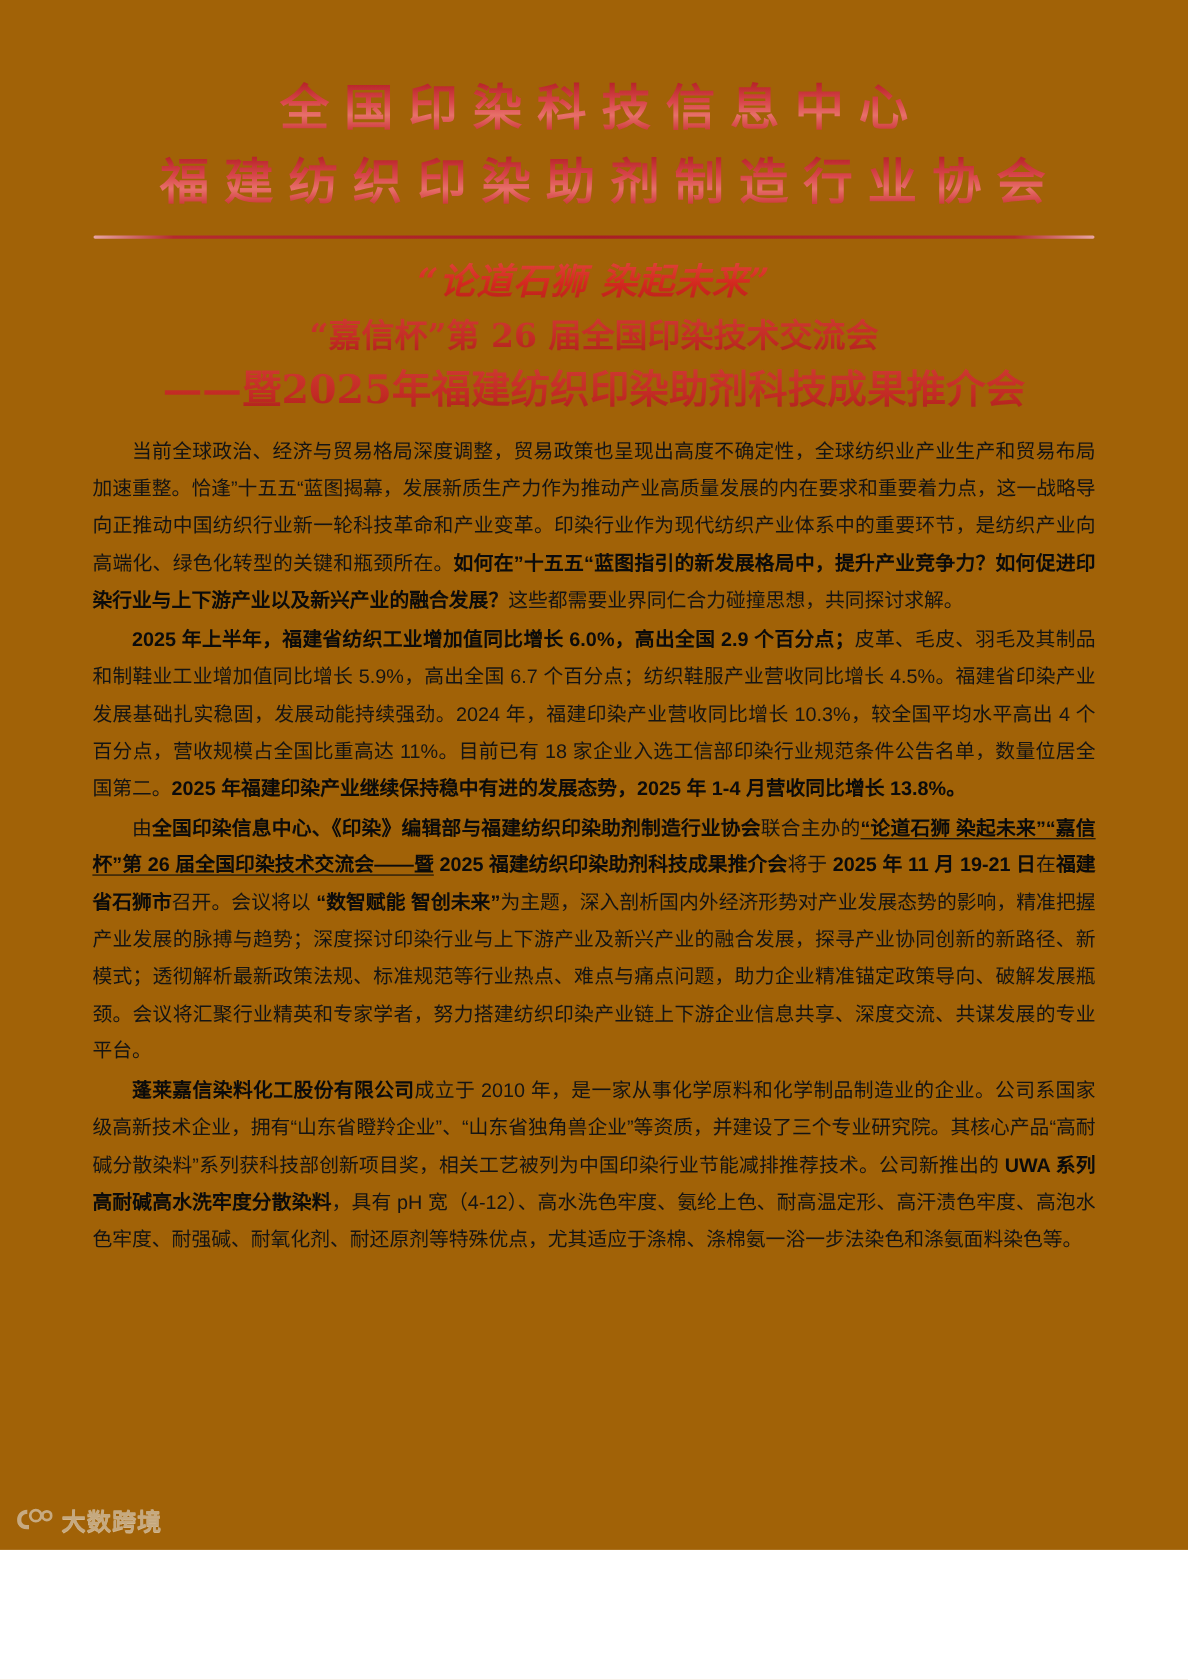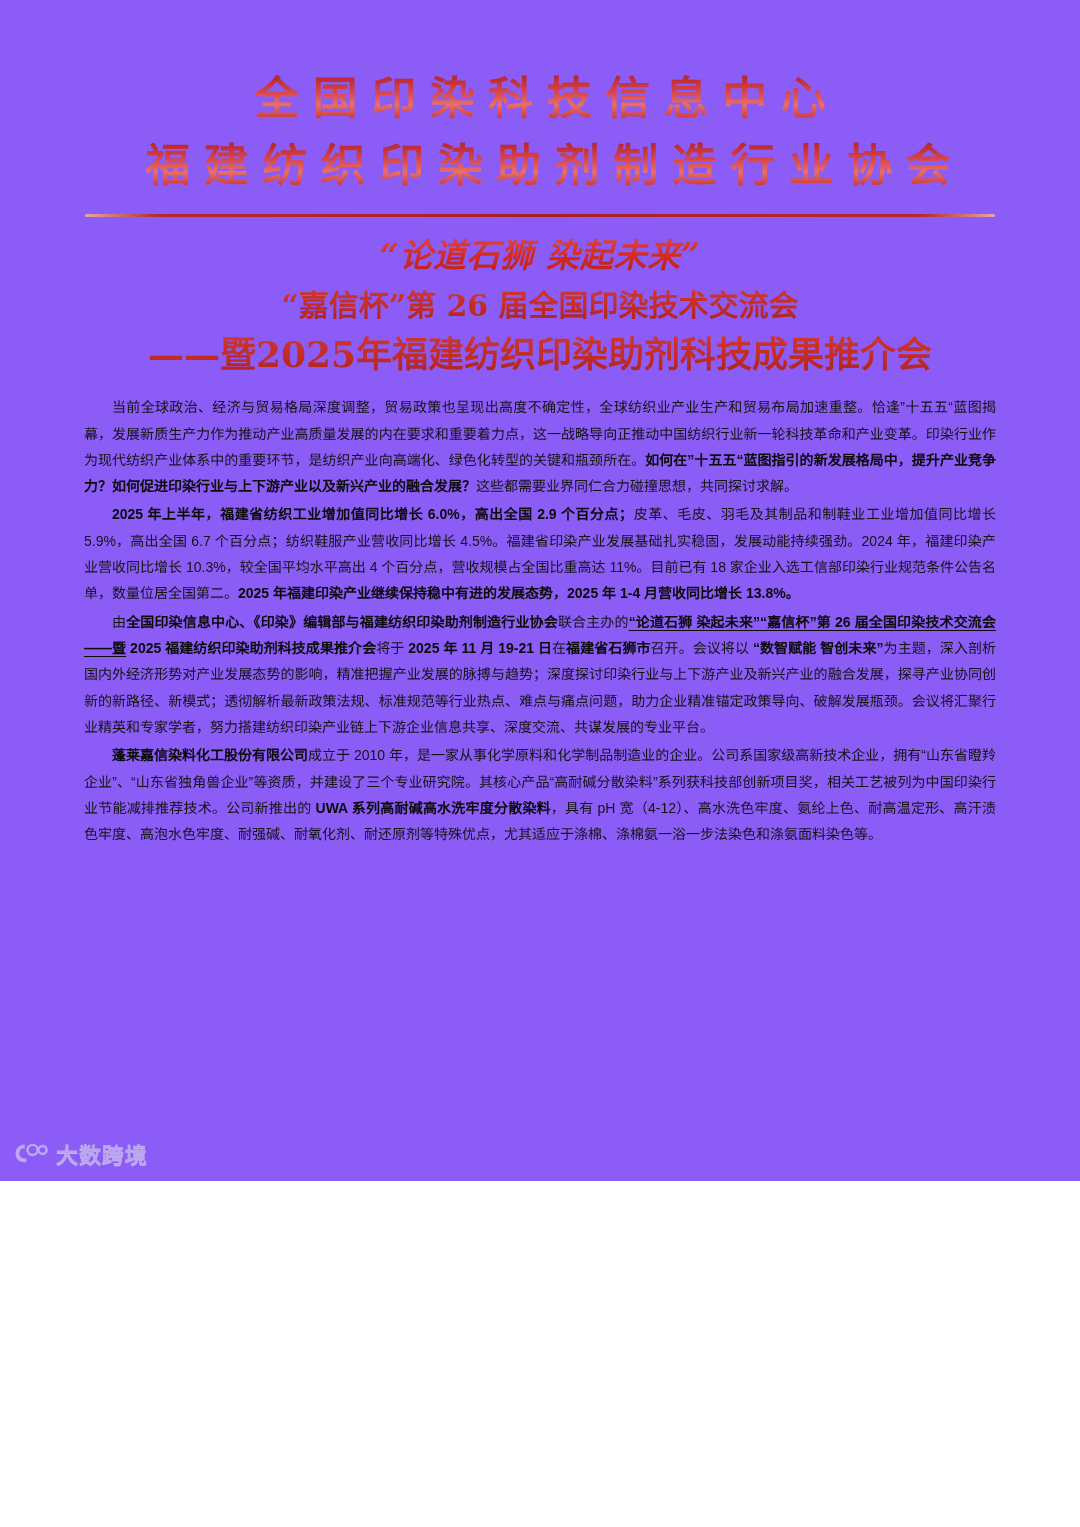--- a/index.html
+++ b/index.html
@@ -13,24 +13,24 @@
     height: 1527px;
     position: relative;
     overflow: hidden;
     font-family: "Liberation Sans", "DejaVu Sans", sans-serif;
     color: #1b1b1b;
   }
 
   .page {
     position: relative;
     width: 1080px;
-    height: 1181px;
+    height: 1409px;
     box-sizing: border-box;
     padding: 0;
-    background: #8b5cf6;
+    background: #a16207;
   }
 
   
   .masthead {
     padding-top: 72px;
     text-align: center;
   }
   .org-line {
     font-family: "DejaVu Serif", "Liberation Serif", serif;
     font-weight: 700;
@@ -102,21 +102,21 @@
     background: linear-gradient(180deg, #cf3a32 0%, #c22a24 60%, #aa201c 100%);
     -webkit-background-clip: text;
     background-clip: text;
     -webkit-text-fill-color: transparent;
   }
 
   
   .body-copy {
     margin: 16px auto 17px auto;
     width: 912px;
-    font-size: 14px;
+    font-size: 18px;
     line-height: 1.88;
     text-align: justify;
     text-justify: inter-ideograph;
     color: #141414;
   }
   .body-copy p {
     margin: 0 0 2px 0;
     text-indent: 2em;
   }
   .body-copy b, .body-copy strong {

